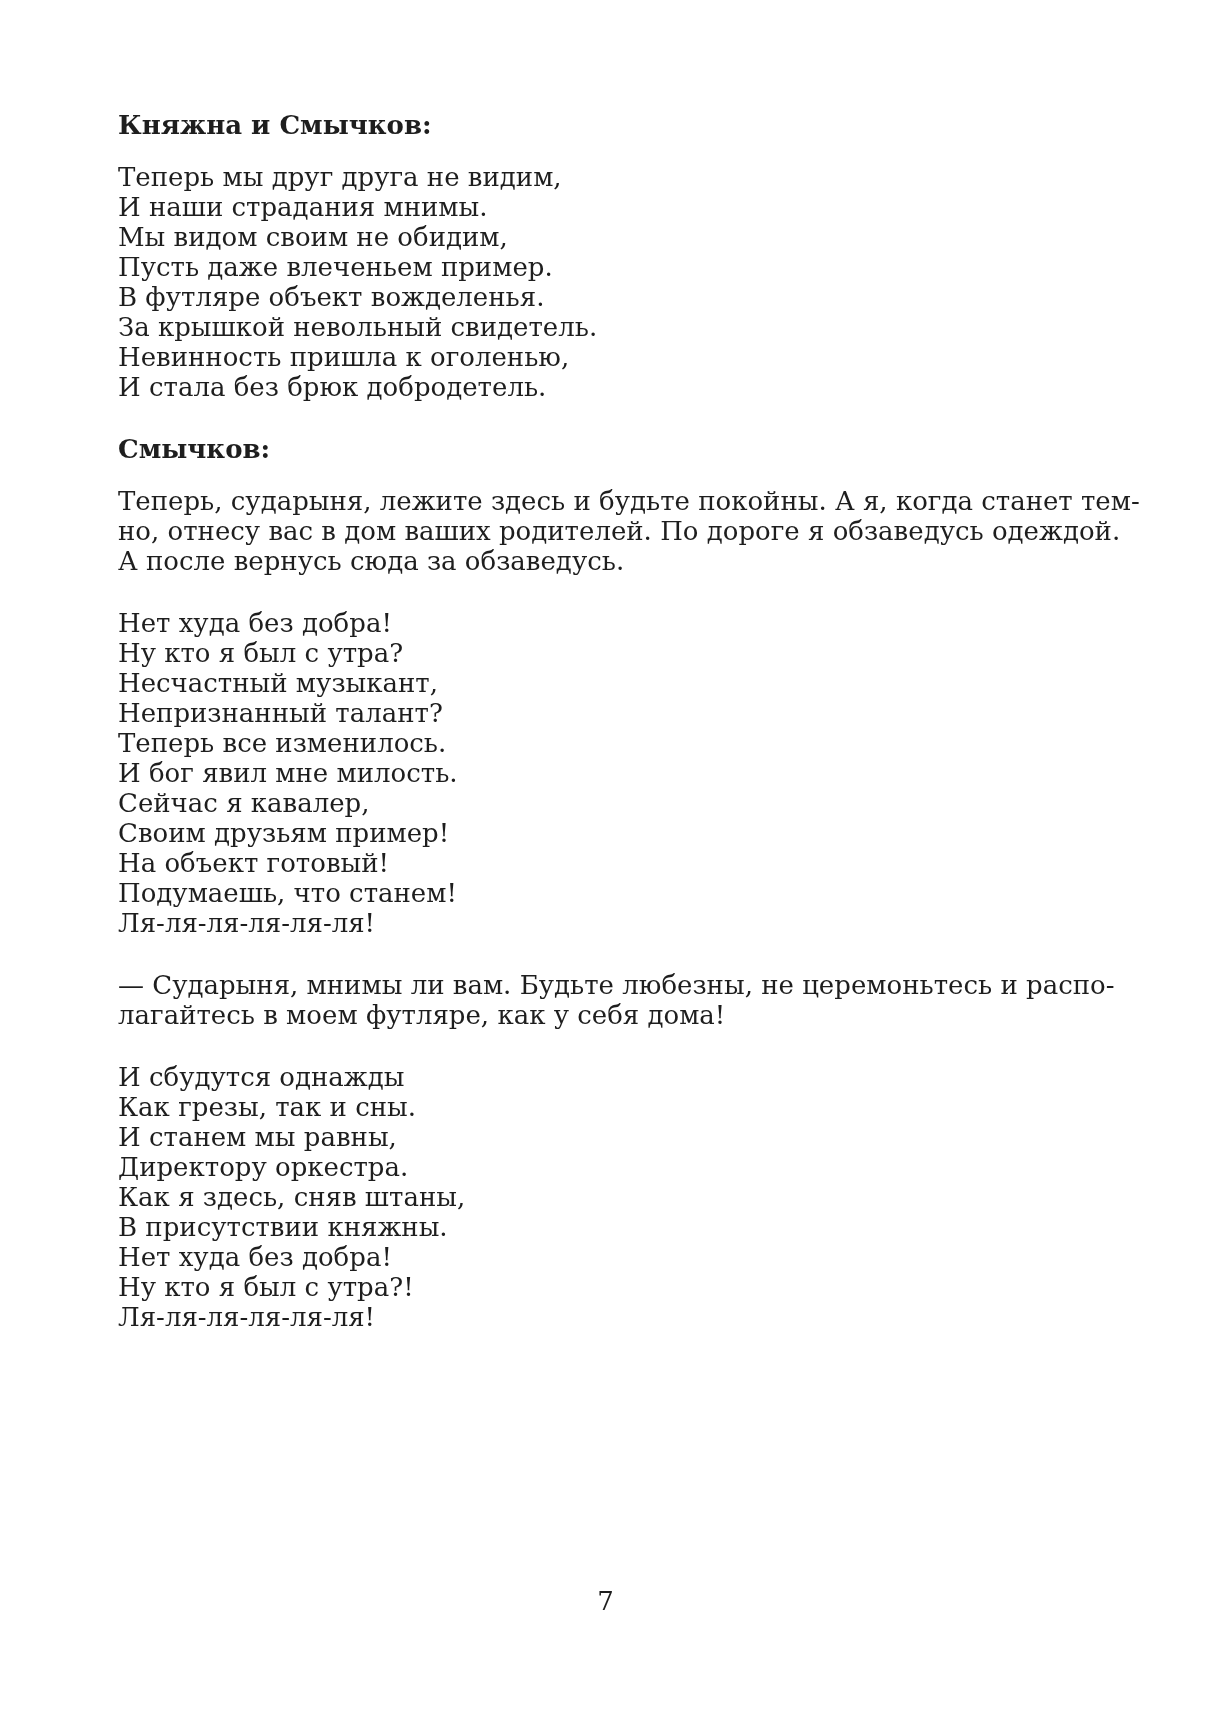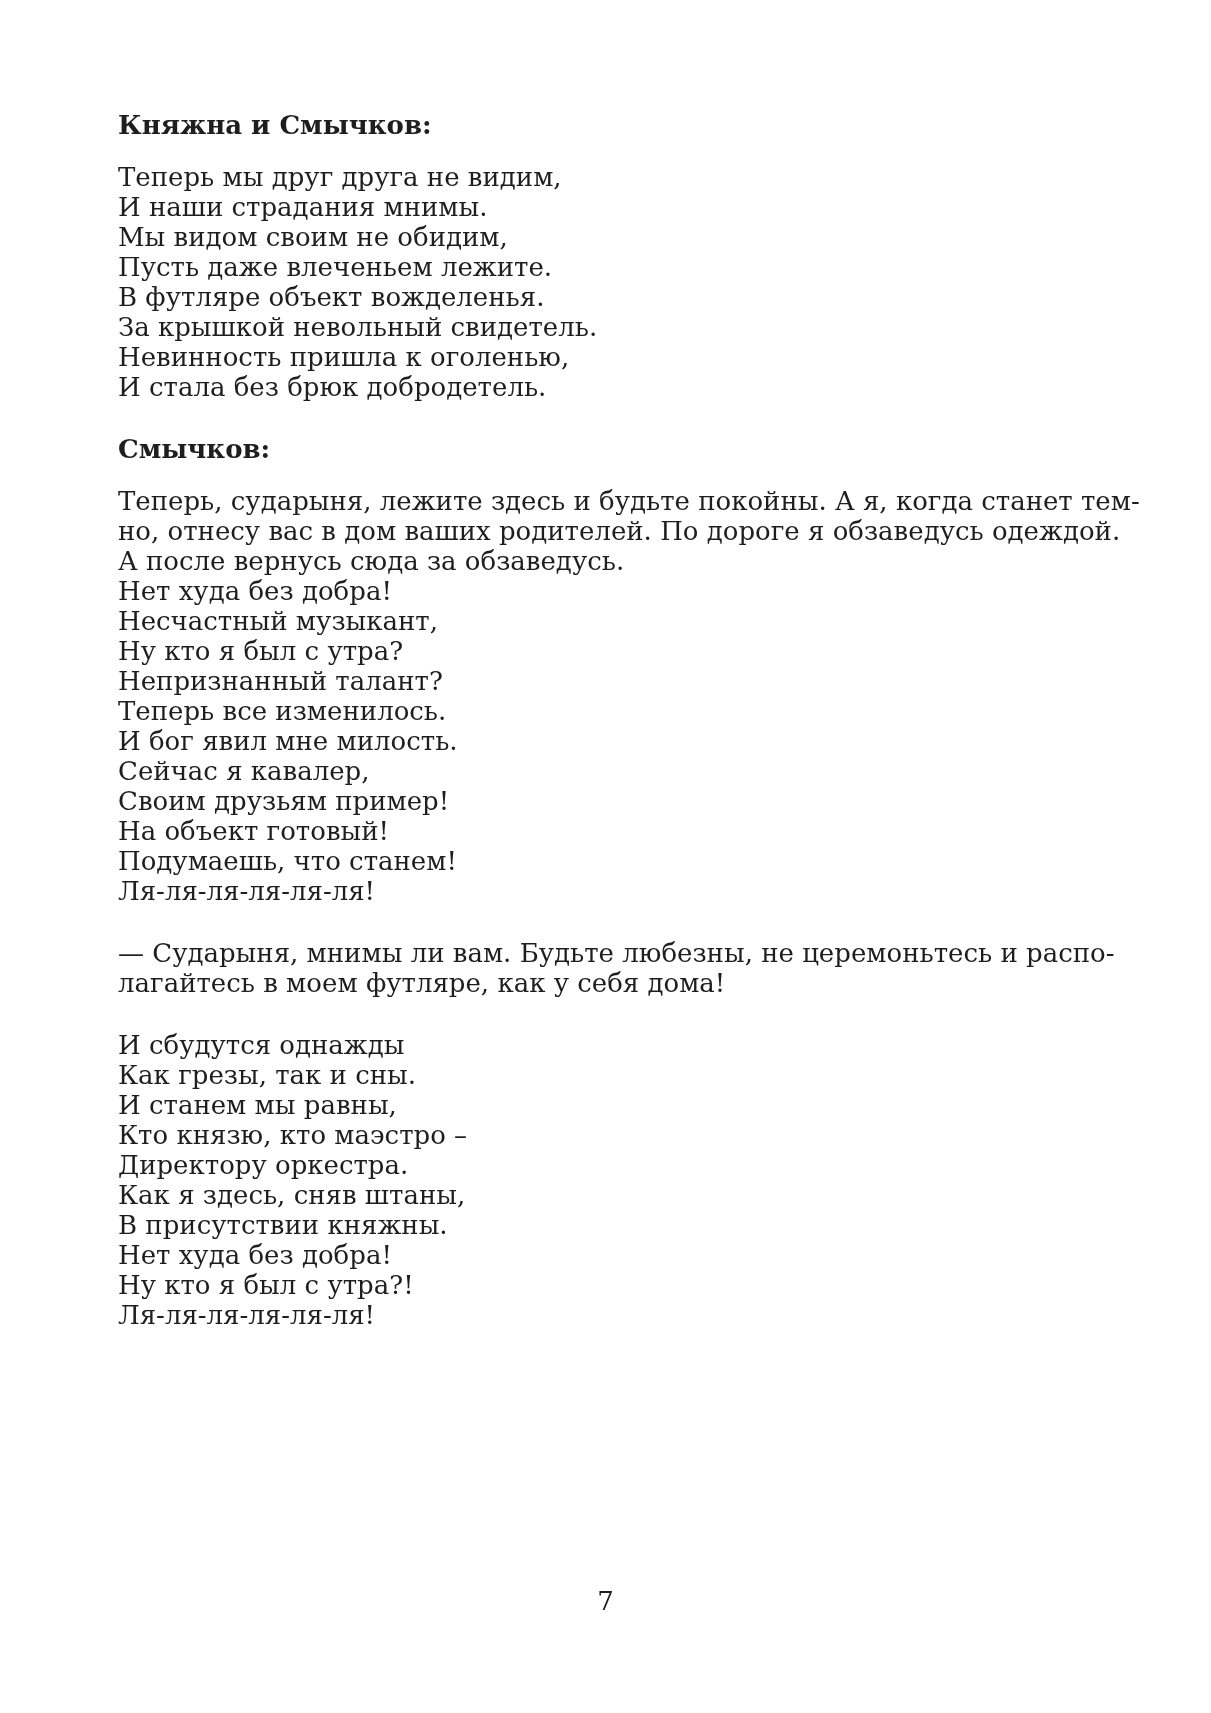--- a/index.html
+++ b/index.html
@@ -25,21 +25,21 @@
     white-space: pre;
   }
   .sec { margin: 0; }
   .sec-heading .line {
     font-weight: bold;
   }
   .sec-heading { margin-bottom: 22px; }
   .sec-stanza { margin-bottom: 32px; }
   
   .sec-stanza + .sec-heading { }
-  .sec-prose { }
+  .sec-prose { margin-bottom: 32px; }
   .sec-dialogue { margin-bottom: 32px; }
   .page-number {
     position: absolute;
     top: 1586px;
     left: 0;
     width: 100%;
     text-align: center;
     font-size: 26px;
     line-height: 30px;
   }
@@ -49,56 +49,55 @@
 
 <div class="page">
   <main class="content" id="sections">
       <div class="sec sec-heading">
         <div class="line">Княжна и Смычков:</div>
       </div>
       <div class="sec sec-stanza">
         <div class="line">Теперь мы друг друга не видим,</div>
         <div class="line">И наши страдания мнимы.</div>
         <div class="line">Мы видом своим не обидим,</div>
-        <div class="line">Пусть даже влеченьем лежите.</div>
+        <div class="line">Пусть даже влеченьем пример.</div>
         <div class="line">В футляре объект вожделенья.</div>
         <div class="line">За крышкой невольный свидетель.</div>
         <div class="line">Невинность пришла к оголенью,</div>
         <div class="line">И стала без брюк добродетель.</div>
       </div>
       <div class="sec sec-heading">
         <div class="line">Смычков:</div>
       </div>
       <div class="sec sec-prose">
         <div class="line">Теперь, сударыня, лежите здесь и будьте покойны. А я, когда станет тем-</div>
         <div class="line">но, отнесу вас в дом ваших родителей. По дороге я обзаведусь одеждой.</div>
         <div class="line">А после вернусь сюда за обзаведусь.</div>
       </div>
       <div class="sec sec-stanza">
         <div class="line">Нет худа без добра!</div>
+        <div class="line">Ну кто я был с утра?</div>
         <div class="line">Несчастный музыкант,</div>
-        <div class="line">Ну кто я был с утра?</div>
         <div class="line">Непризнанный талант?</div>
         <div class="line">Теперь все изменилось.</div>
         <div class="line">И бог явил мне милость.</div>
         <div class="line">Сейчас я кавалер,</div>
         <div class="line">Своим друзьям пример!</div>
         <div class="line">На объект готовый!</div>
         <div class="line">Подумаешь, что станем!</div>
         <div class="line">Ля-ля-ля-ля-ля-ля!</div>
       </div>
       <div class="sec sec-dialogue">
         <div class="line">— Сударыня, мнимы ли вам. Будьте любезны, не церемоньтесь и распо-</div>
         <div class="line">лагайтесь в моем футляре, как у себя дома!</div>
       </div>
       <div class="sec sec-stanza">
         <div class="line">И сбудутся однажды</div>
         <div class="line">Как грезы, так и сны.</div>
         <div class="line">И станем мы равны,</div>
-        <div class="line">Кто князю, кто маэстро –</div>
         <div class="line">Директору оркестра.</div>
         <div class="line">Как я здесь, сняв штаны,</div>
         <div class="line">В присутствии княжны.</div>
         <div class="line">Нет худа без добра!</div>
         <div class="line">Ну кто я был с утра?!</div>
         <div class="line">Ля-ля-ля-ля-ля-ля!</div>
       </div>
     </main>
   <div class="page-number">7</div>
 </div>

